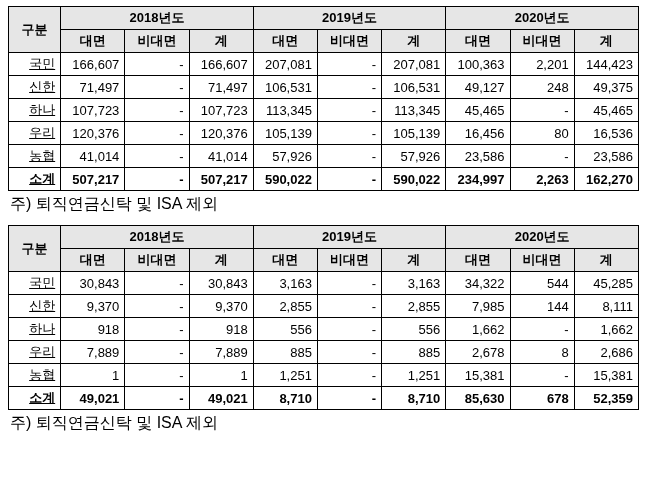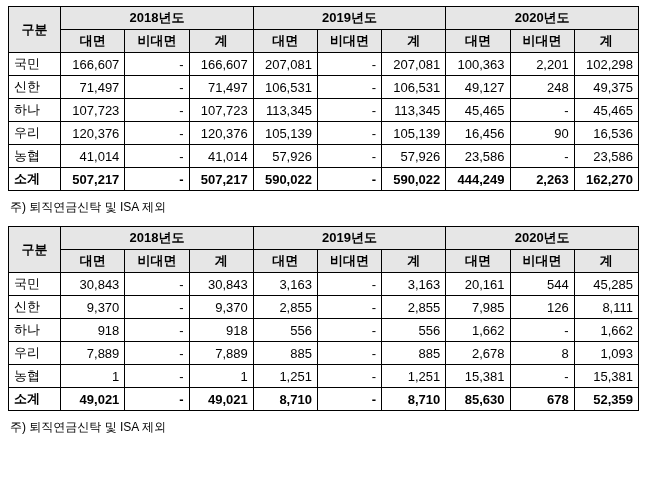--- a/index.html
+++ b/index.html
@@ -32,32 +32,33 @@
     white-space: nowrap;
     overflow: hidden;
   }
   table.data thead th {
     background: #e6e6e6;
     text-align: center;
     font-weight: bold;
     vertical-align: middle;
   }
   td.rowlabel {
-    text-align: left;
+    text-align: right;
     font-weight: normal;
+    text-decoration: underline;
   }
   tr.total td {
     font-weight: bold;
   }
   td.num {
     text-align: right;
   }
   .note {
-    font-size: 12px;
-    margin: 8px 0 10px 2px;
+    font-size: 16px;
+    margin: 3px 0 10px 2px;
   }
   .col-label { width: 52px; }
   .col-num { width: 64px; }
   table.data thead tr:first-child th { height: 22px; }
 </style>
 </head>
 <body>
 
 <div class="page">
 
@@ -97,21 +98,21 @@
       <tr>
         <td class="rowlabel">국민</td>
         <td class="num">166,607</td>
         <td class="num">-</td>
         <td class="num">166,607</td>
         <td class="num">207,081</td>
         <td class="num">-</td>
         <td class="num">207,081</td>
         <td class="num">100,363</td>
         <td class="num">2,201</td>
-        <td class="num">102,298</td>
+        <td class="num">144,423</td>
       </tr>
       <tr>
         <td class="rowlabel">신한</td>
         <td class="num">71,497</td>
         <td class="num">-</td>
         <td class="num">71,497</td>
         <td class="num">106,531</td>
         <td class="num">-</td>
         <td class="num">106,531</td>
         <td class="num">49,127</td>
@@ -132,21 +133,21 @@
       </tr>
       <tr>
         <td class="rowlabel">우리</td>
         <td class="num">120,376</td>
         <td class="num">-</td>
         <td class="num">120,376</td>
         <td class="num">105,139</td>
         <td class="num">-</td>
         <td class="num">105,139</td>
         <td class="num">16,456</td>
-        <td class="num">90</td>
+        <td class="num">80</td>
         <td class="num">16,536</td>
       </tr>
       <tr>
         <td class="rowlabel">농협</td>
         <td class="num">41,014</td>
         <td class="num">-</td>
         <td class="num">41,014</td>
         <td class="num">57,926</td>
         <td class="num">-</td>
         <td class="num">57,926</td>
@@ -155,21 +156,21 @@
         <td class="num">23,586</td>
       </tr>
       <tr class="total">
         <td class="rowlabel">소계</td>
         <td class="num">507,217</td>
         <td class="num">-</td>
         <td class="num">507,217</td>
         <td class="num">590,022</td>
         <td class="num">-</td>
         <td class="num">590,022</td>
-        <td class="num">444,249</td>
+        <td class="num">234,997</td>
         <td class="num">2,263</td>
         <td class="num">162,270</td>
       </tr>
     </tbody>
   </table>
   <div class="note">주) 퇴직연금신탁 및 ISA 제외</div>
 
   <table class="data">
     <colgroup>
       <col class="col-label">
@@ -204,34 +205,34 @@
     </thead>
     <tbody>
       <tr>
         <td class="rowlabel">국민</td>
         <td class="num">30,843</td>
         <td class="num">-</td>
         <td class="num">30,843</td>
         <td class="num">3,163</td>
         <td class="num">-</td>
         <td class="num">3,163</td>
-        <td class="num">20,161</td>
+        <td class="num">34,322</td>
         <td class="num">544</td>
         <td class="num">45,285</td>
       </tr>
       <tr>
         <td class="rowlabel">신한</td>
         <td class="num">9,370</td>
         <td class="num">-</td>
         <td class="num">9,370</td>
         <td class="num">2,855</td>
         <td class="num">-</td>
         <td class="num">2,855</td>
         <td class="num">7,985</td>
-        <td class="num">126</td>
+        <td class="num">144</td>
         <td class="num">8,111</td>
       </tr>
       <tr>
         <td class="rowlabel">하나</td>
         <td class="num">918</td>
         <td class="num">-</td>
         <td class="num">918</td>
         <td class="num">556</td>
         <td class="num">-</td>
         <td class="num">556</td>
@@ -242,21 +243,21 @@
       <tr>
         <td class="rowlabel">우리</td>
         <td class="num">7,889</td>
         <td class="num">-</td>
         <td class="num">7,889</td>
         <td class="num">885</td>
         <td class="num">-</td>
         <td class="num">885</td>
         <td class="num">2,678</td>
         <td class="num">8</td>
-        <td class="num">1,093</td>
+        <td class="num">2,686</td>
       </tr>
       <tr>
         <td class="rowlabel">농협</td>
         <td class="num">1</td>
         <td class="num">-</td>
         <td class="num">1</td>
         <td class="num">1,251</td>
         <td class="num">-</td>
         <td class="num">1,251</td>
         <td class="num">15,381</td>

